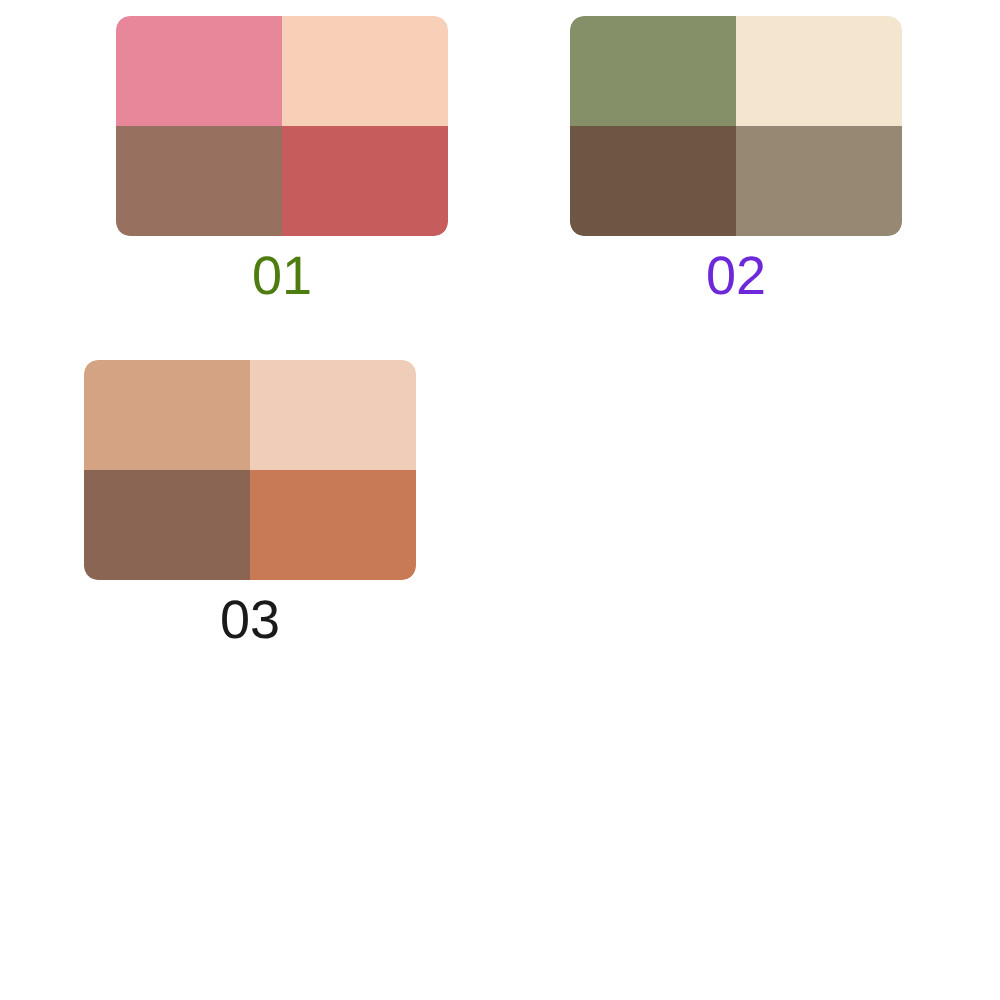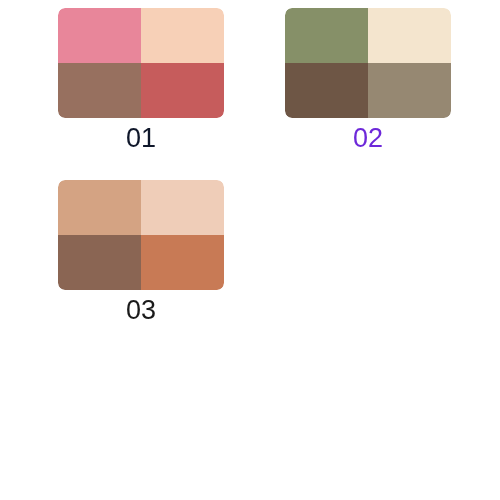--- a/index.html
+++ b/index.html
@@ -58,32 +58,32 @@
 <body style="background: rgb(255, 255, 255);">
 
 <div id="palette-board">
     <div class="palette" style="left: 58px; top: 8px;">
       <div class="swatch-grid">
         <div class="swatch tl" title="#E8869A" style="background: rgb(232, 134, 154);"></div>
         <div class="swatch tr" title="#F7D0B7" style="background: rgb(247, 208, 183);"></div>
         <div class="swatch bl" title="#97705F" style="background: rgb(151, 112, 95);"></div>
         <div class="swatch br" title="#C65C5C" style="background: rgb(198, 92, 92);"></div>
       </div>
-      <div class="palette-label" style="color: #0f172a;">01</div>
+      <div class="palette-label" style="color: #4d7c0f;">01</div>
     </div>
     <div class="palette" style="left: 285px; top: 8px;">
       <div class="swatch-grid">
         <div class="swatch tl" title="#869068" style="background: rgb(134, 144, 104);"></div>
         <div class="swatch tr" title="#F4E5CE" style="background: rgb(244, 229, 206);"></div>
         <div class="swatch bl" title="#6E5645" style="background: rgb(110, 86, 69);"></div>
         <div class="swatch br" title="#968872" style="background: rgb(150, 136, 114);"></div>
       </div>
       <div class="palette-label" style="color: #6d28d9;">02</div>
     </div>
-    <div class="palette" style="left: 58px; top: 180px;">
+    <div class="palette" style="left: 42px; top: 180px;">
       <div class="swatch-grid">
         <div class="swatch tl" title="#D4A383" style="background: rgb(212, 163, 131);"></div>
         <div class="swatch tr" title="#EFCDB8" style="background: rgb(239, 205, 184);"></div>
         <div class="swatch bl" title="#8A6553" style="background: rgb(138, 101, 83);"></div>
         <div class="swatch br" title="#C87A55" style="background: rgb(200, 122, 85);"></div>
       </div>
       <div class="palette-label" style="color: rgb(26, 26, 26);">03</div>
     </div>
   </div>
 

